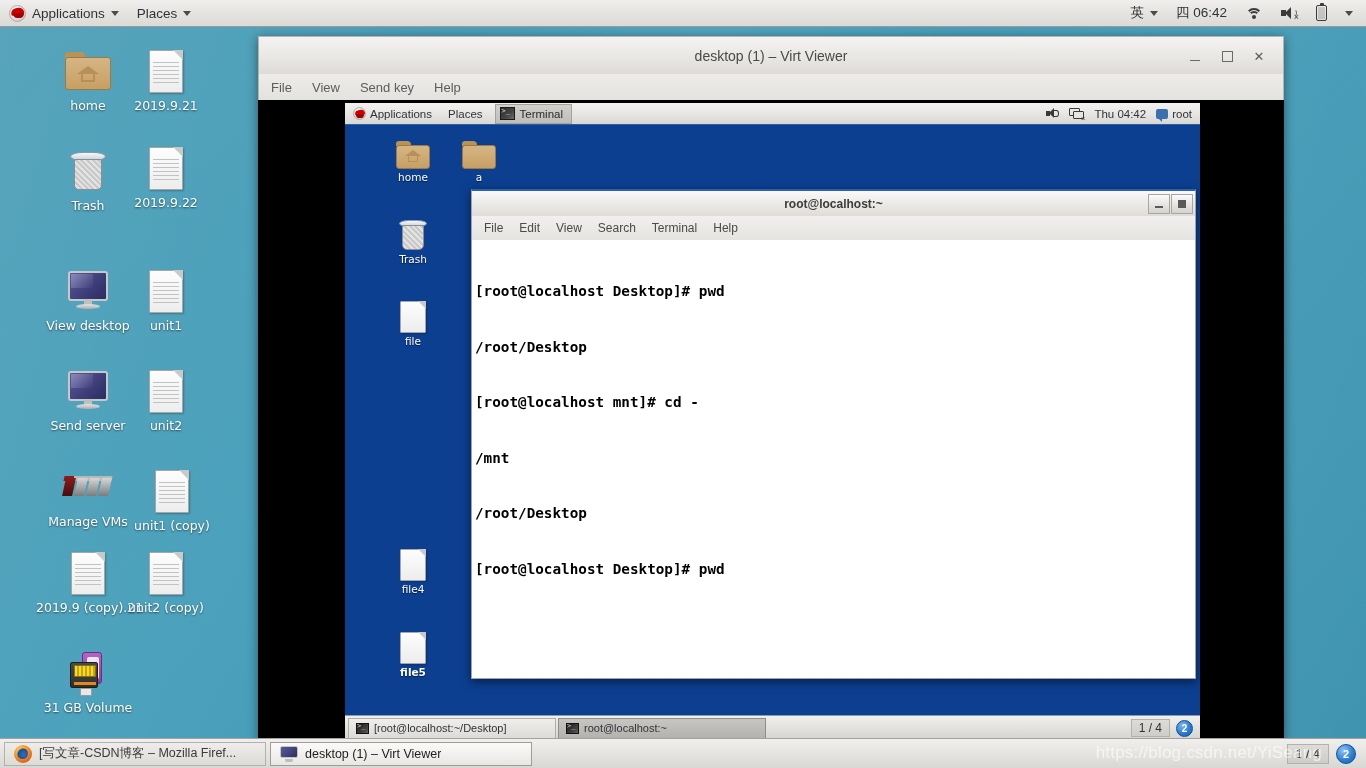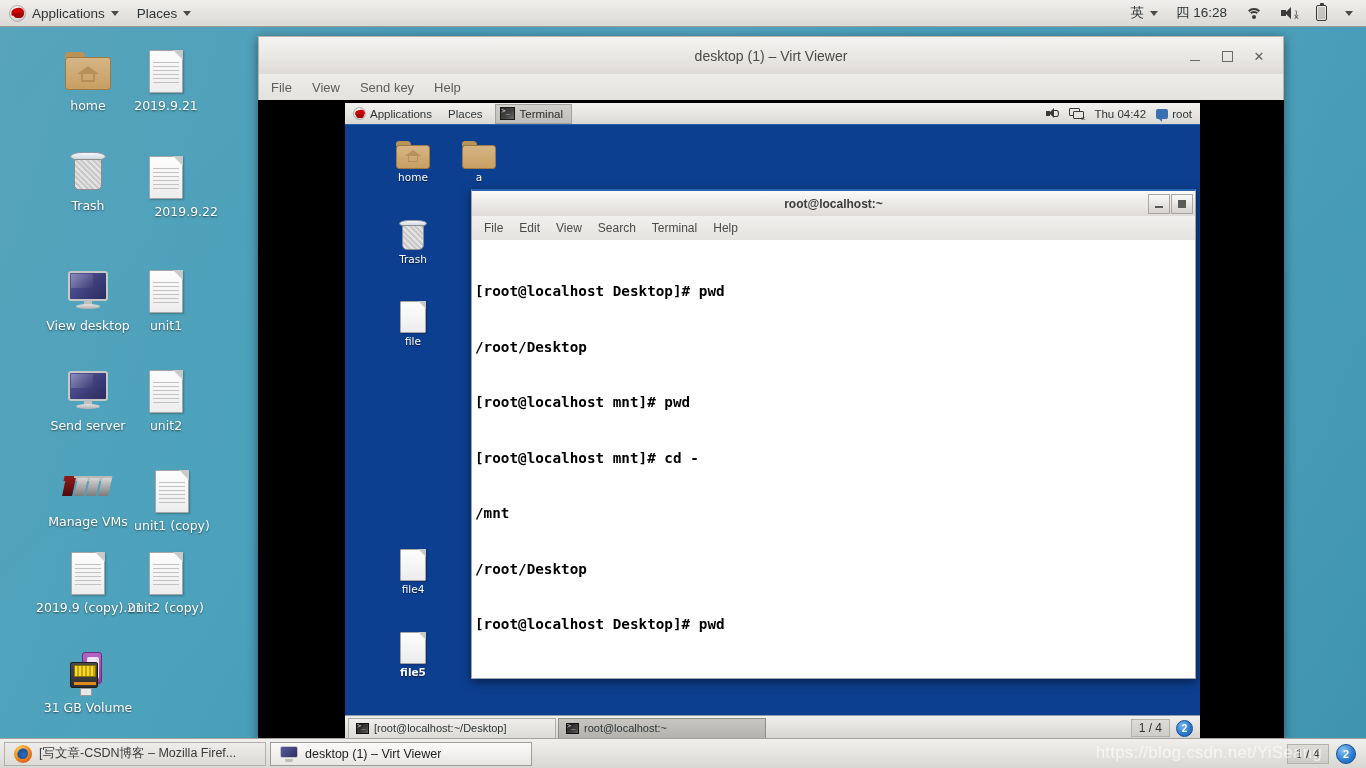--- a/index.html
+++ b/index.html
@@ -595,21 +595,21 @@
   <div class="desk-icon" style="left:36px; top:146px;">
     <div class="glyph">
       <div class="ic-trash">
           <div class="lid"></div>
           <div class="can"></div>
         </div>
     </div>
     <div class="lbl">Trash</div>
   </div>
 
-  <div class="desk-icon" style="left:114px; top:152px;text-align:right;">
+  <div class="desk-icon" style="left:114px; top:143px;">
     <div class="glyph">
       <div class="ic-doc">
           <div class="page"></div>
           <div class="fold"></div>
         <div class="lines">
             <i></i>
             <i></i>
             <i></i>
             <i></i>
             <i></i>
@@ -770,21 +770,21 @@
     <span>Places</span>
     <span class="caret-down"></span>
   </div>
 
   <div id="host-tray">
     <div class="panel-item">
       <span class="tray-text" style="font-family:'DejaVu Sans',sans-serif;">英</span>
       <span class="caret-down"></span>
     </div>
     <div class="panel-item">
-      <span class="tray-text">四 16:28</span>
+      <span class="tray-text">四 06:42</span>
     </div>
     <div class="panel-item">
       <span class="ico-wifi">
           <i></i>
           <i></i>
           <i></i>
         </span>
     </div>
     <div class="panel-item">
       <span class="ico-speaker">
@@ -909,21 +909,20 @@
           <span>File</span>
           <span>Edit</span>
           <span>View</span>
           <span>Search</span>
           <span>Terminal</span>
           <span>Help</span>
         </div>
         <div id="gterm-body">
           <div class="ln">[root@localhost Desktop]# pwd</div>
           <div class="ln">/root/Desktop</div>
-          <div class="ln">[root@localhost mnt]# pwd</div>
           <div class="ln">[root@localhost mnt]# cd -</div>
           <div class="ln">/mnt</div>
           <div class="ln">/root/Desktop</div>
           <div class="ln">[root@localhost Desktop]# pwd</div>
           
           
           
           
           
           

